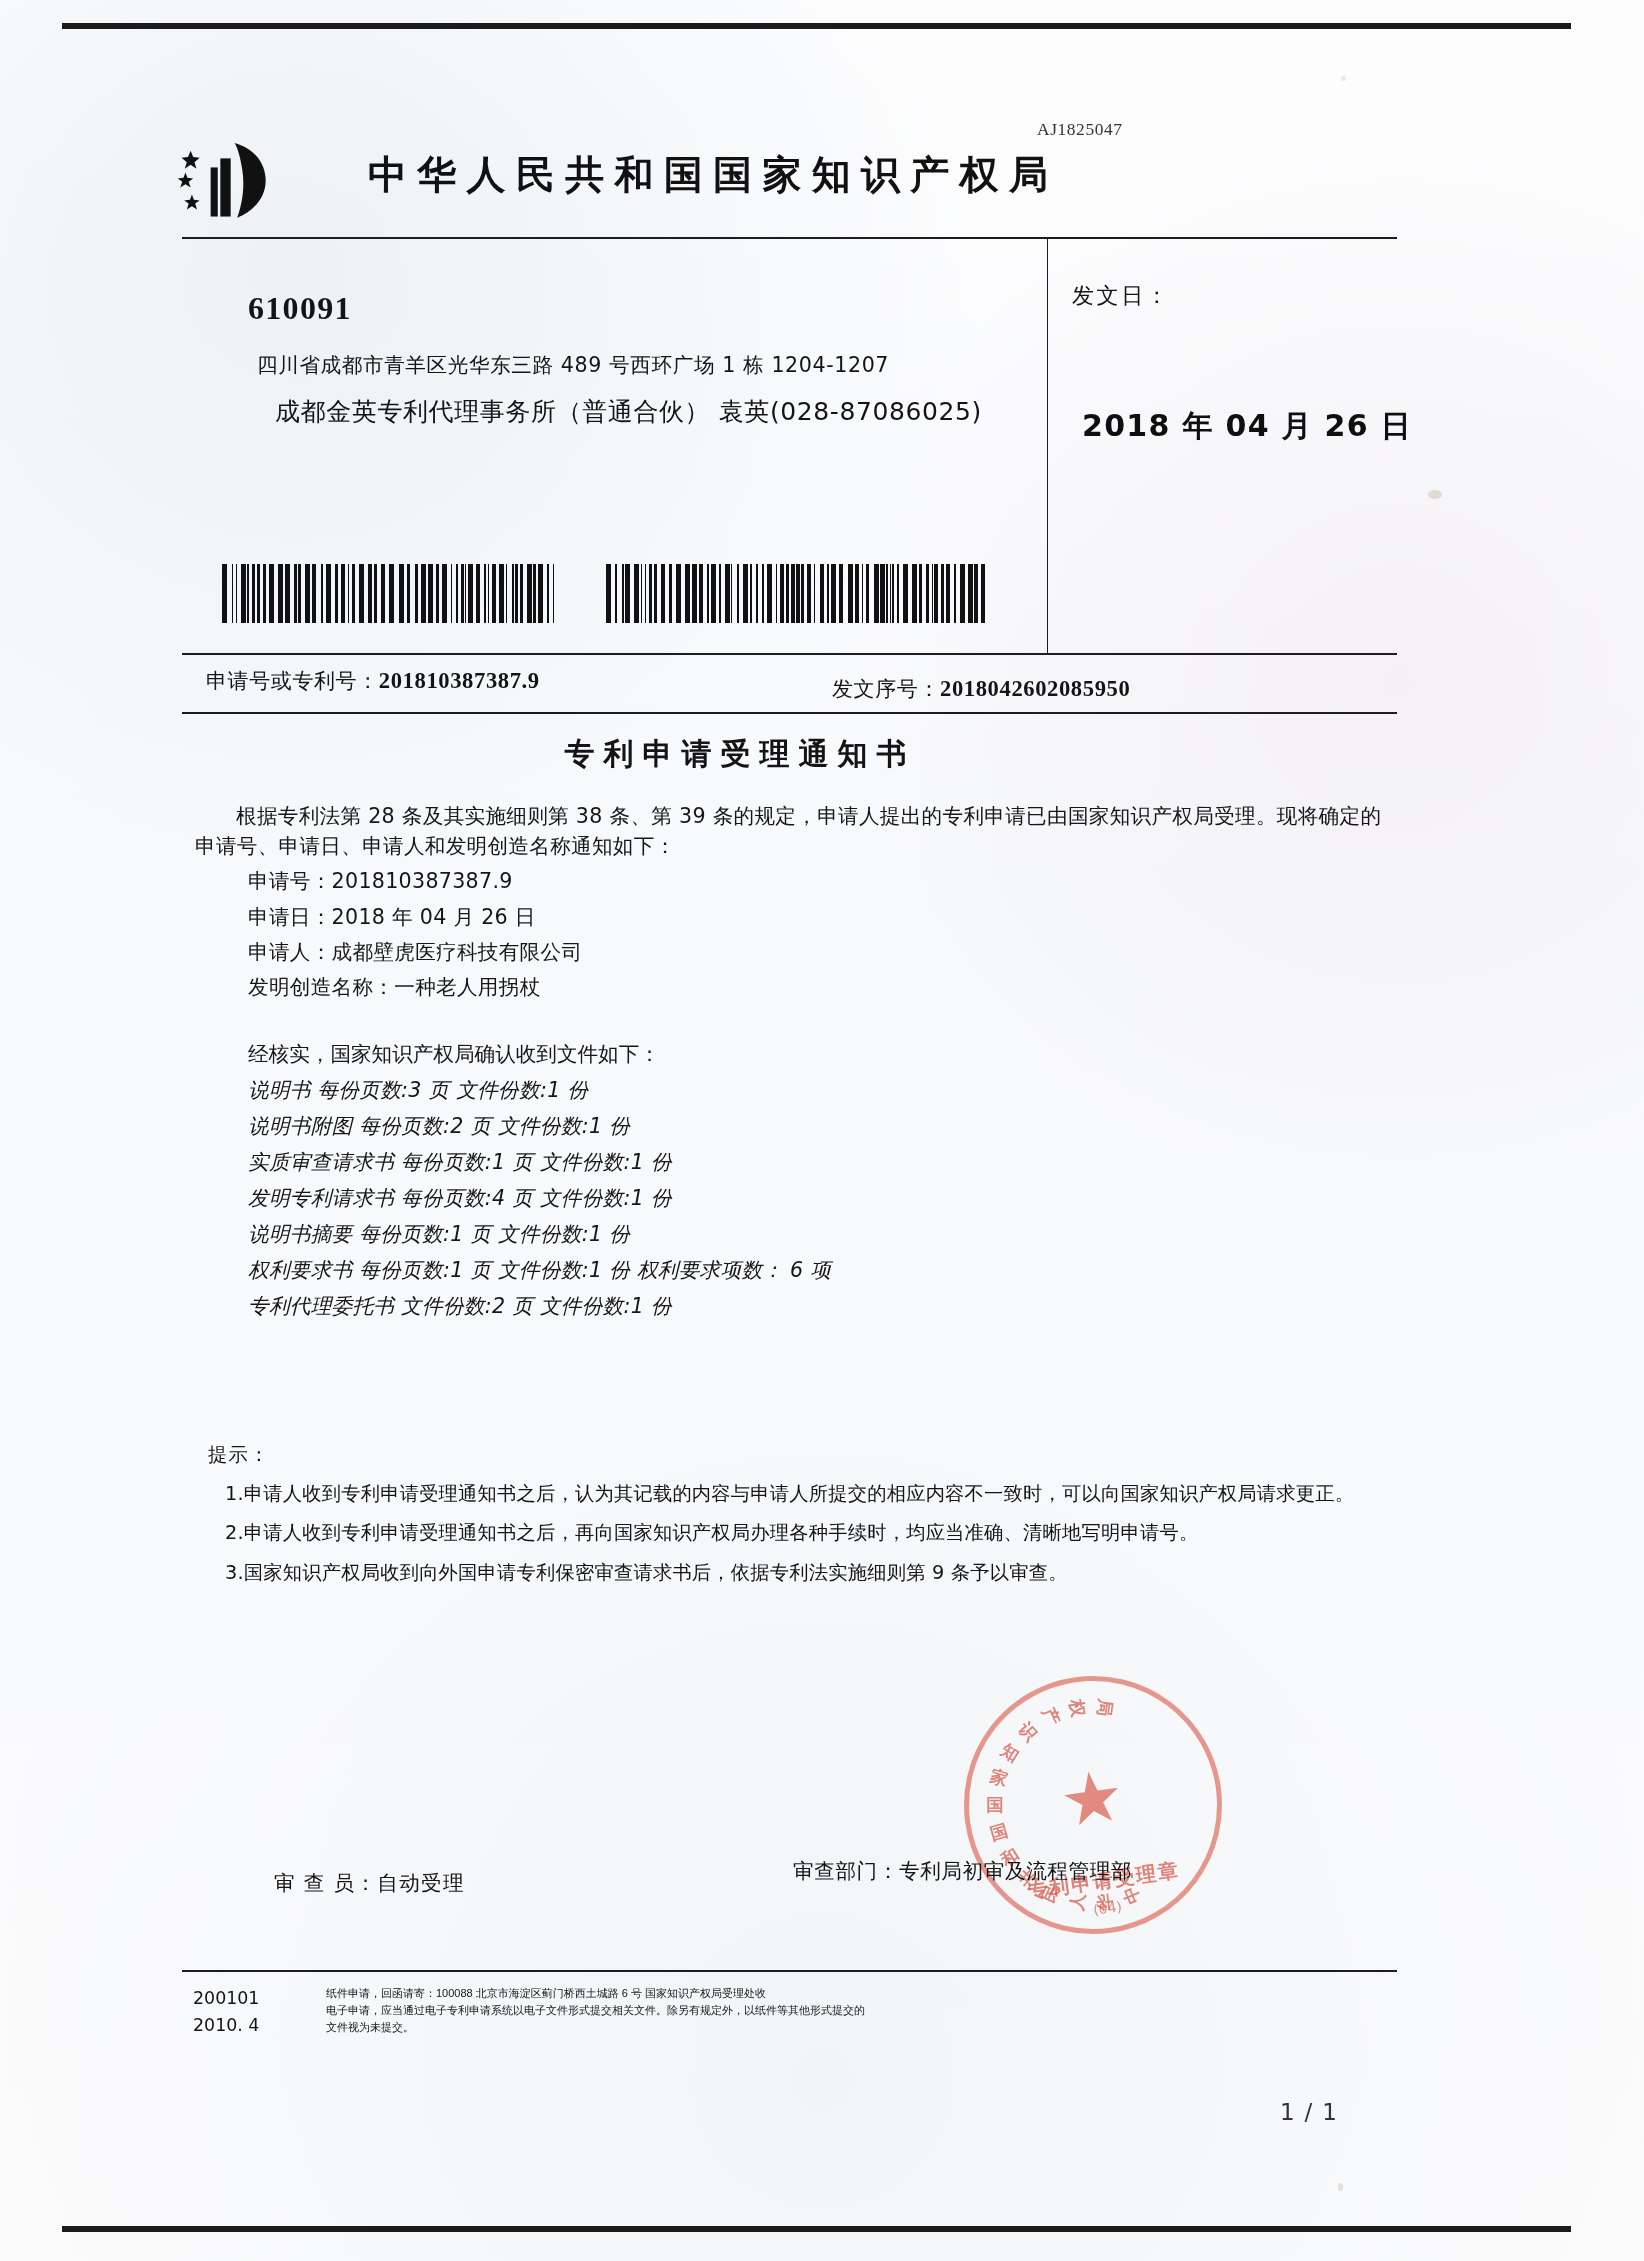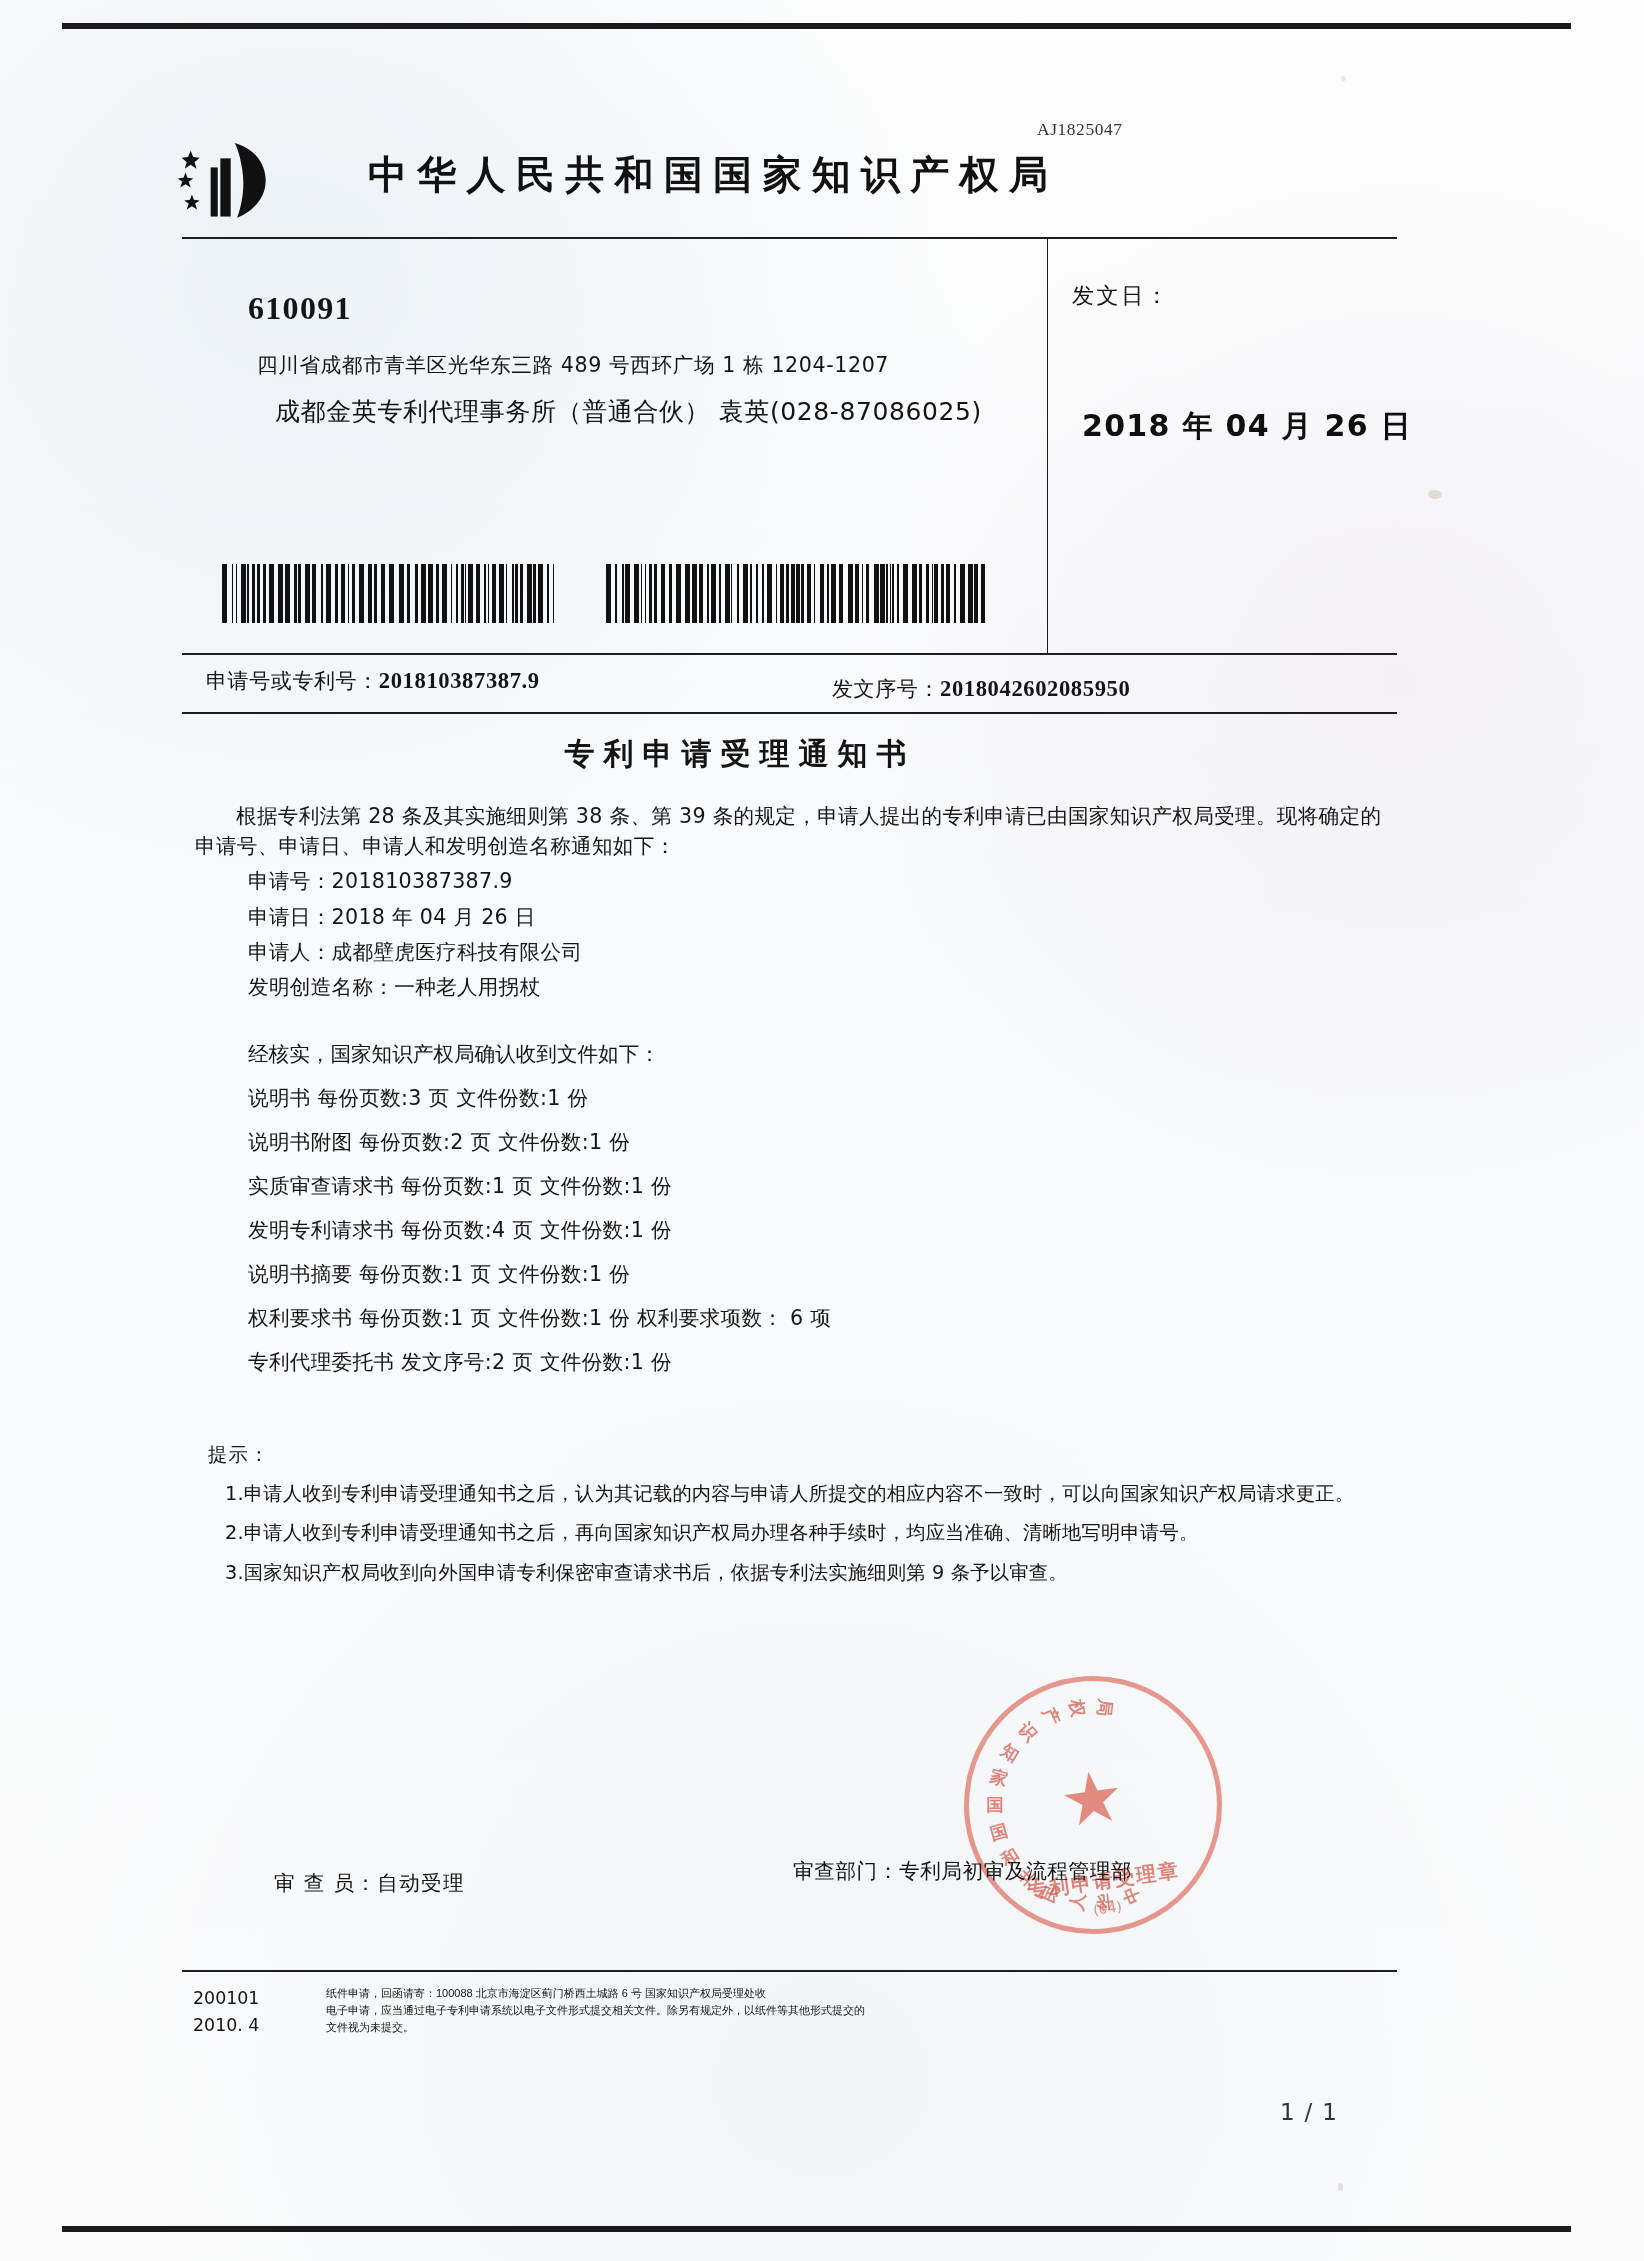--- a/index.html
+++ b/index.html
@@ -213,21 +213,21 @@
     text-indent: 41px;
     letter-spacing: 0.3px;
   }
   .kv {
     margin-left: 53px;
     margin-top: 5.2px;
     letter-spacing: 0.3px;
   }
   .block-gap { height: 34px; }
   .docs-head { margin-left: 53px; margin-top: 2.6px; }
-  .doc-item { margin-left: 53px; margin-top: 14px; letter-spacing: 0.3px; }
+  .doc-item { margin-left: 53px; margin-top: 6px; letter-spacing: 0.3px; font-style: italic; }
   
   .notes {
     position: absolute;
     left: 195px;
     top: 1441px;
     width: 1212px;
     font-size: 19.3px;
     line-height: 1.5;
     font-family: "DejaVu Sans", sans-serif;
   }
@@ -535,21 +535,21 @@
 
     <div class="block-gap"></div>
 
     <div class="docs-head">经核实，国家知识产权局确认收到文件如下：</div>
     <div class="doc-item">说明书 每份页数:3 页  文件份数:1 份</div>
     <div class="doc-item">说明书附图 每份页数:2 页  文件份数:1 份</div>
     <div class="doc-item">实质审查请求书 每份页数:1 页  文件份数:1 份</div>
     <div class="doc-item">发明专利请求书 每份页数:4 页  文件份数:1 份</div>
     <div class="doc-item">说明书摘要 每份页数:1 页  文件份数:1 份</div>
     <div class="doc-item">权利要求书 每份页数:1 页  文件份数:1 份  权利要求项数： 6 项</div>
-    <div class="doc-item">专利代理委托书 发文序号:2 页  文件份数:1 份</div>
+    <div class="doc-item">专利代理委托书 文件份数:2 页  文件份数:1 份</div>
   </div>
 
   <div class="notes">
     <div class="notes-title">提示：</div>
     <div class="note-item">1.申请人收到专利申请受理通知书之后，认为其记载的内容与申请人所提交的相应内容不一致时，可以向国家知识产权局请求更正。</div>
     <div class="note-item">2.申请人收到专利申请受理通知书之后，再向国家知识产权局办理各种手续时，均应当准确、清晰地写明申请号。</div>
     <div class="note-item">3.国家知识产权局收到向外国申请专利保密审查请求书后，依据专利法实施细则第 9 条予以审查。</div>
   </div>
 
   <div class="seal">

